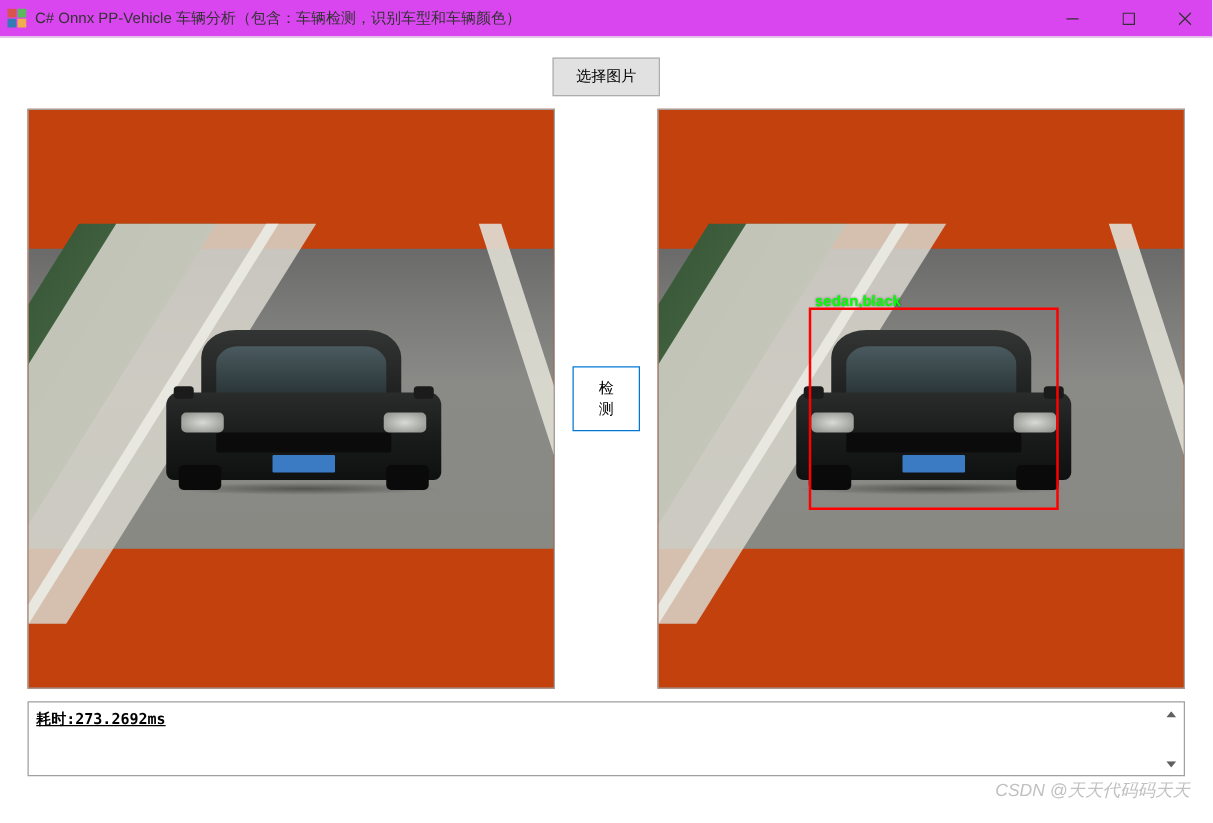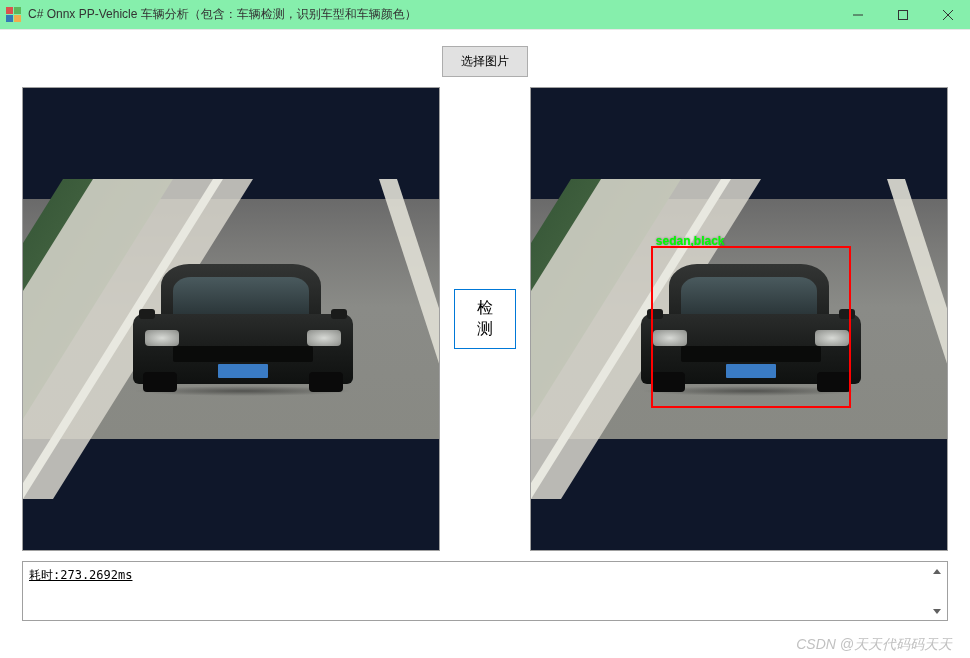--- a/index.html
+++ b/index.html
@@ -11,21 +11,21 @@
       font-family: "Microsoft YaHei", "SimSun", sans-serif;
       font-size: 12px;
       background: #fff;
       width: 970px;
       height: 658px;
       overflow: hidden;
       position: relative;
     }
     .titlebar {
       height: 30px;
-      background: #86efac;
+      background: #d946ef;
       border-bottom: 1px solid #e8e8e8;
       display: flex;
       align-items: center;
       padding-left: 6px;
     }
     .app-icon {
       width: 16px;
       height: 16px;
       margin-right: 6px;
       display: flex;
@@ -81,21 +81,21 @@
     }
     .images-row {
       display: flex;
       align-items: center;
       gap: 14px;
     }
     .image-panel {
       width: 424px;
       height: 464px;
       border: 1px solid #a0a0a0;
-      background: #0f172a;
+      background: #c2410c;
       position: relative;
       display: flex;
       align-items: center;
       justify-content: center;
       overflow: hidden;
     }
     .car-scene {
       width: 100%;
       height: 240px;
       position: relative;
@@ -269,60 +269,61 @@
       color: #00ff00;
       font-size: 12px;
       font-weight: bold;
       font-family: sans-serif;
       text-shadow: 0 0 2px rgba(0,0,0,0.5);
     }
     .detect-btn {
       background: #fff;
       border: 1px solid #0078d7;
       padding: 8px 14px;
-      font-size: 16px;
+      font-size: 12px;
       font-family: inherit;
       cursor: pointer;
       color: #000;
     }
     .output-box {
       margin-top: 10px;
       border: 1px solid #a0a0a0;
       height: 60px;
       padding: 4px 6px;
       font-family: "SimSun", monospace;
       font-size: 12px;
       position: relative;
       background: #fff;
       overflow: hidden;
     }
     .output-line1 {
       text-decoration: underline;
       line-height: 1.5;
+      font-weight: bold;
     }
     .output-line2 {
       line-height: 1.8;
     }
     .scroll-arrow {
       position: absolute;
       right: 2px;
       width: 16px;
       height: 16px;
       display: flex;
       align-items: center;
       justify-content: center;
       color: #606060;
       font-size: 10px;
     }
     .scroll-up { top: 1px; }
     .scroll-down { bottom: 1px; }
     .watermark {
       position: absolute;
       right: 18px;
-      bottom: 4px;
+      bottom: 16px;
       color: rgba(140,140,140,0.55);
       font-size: 14px;
       font-style: italic;
       pointer-events: none;
     }
   </style>
 </head>
 <body>
 
 <div class="titlebar">

